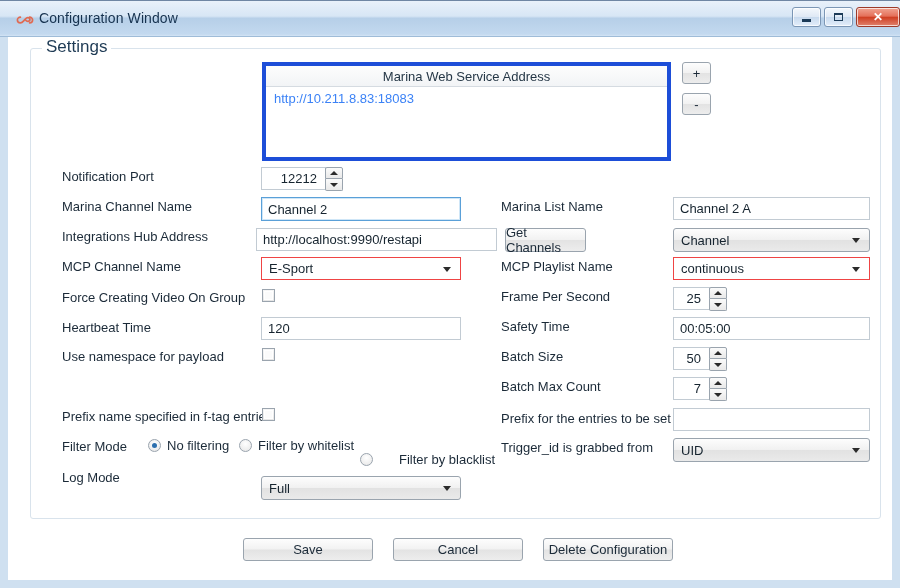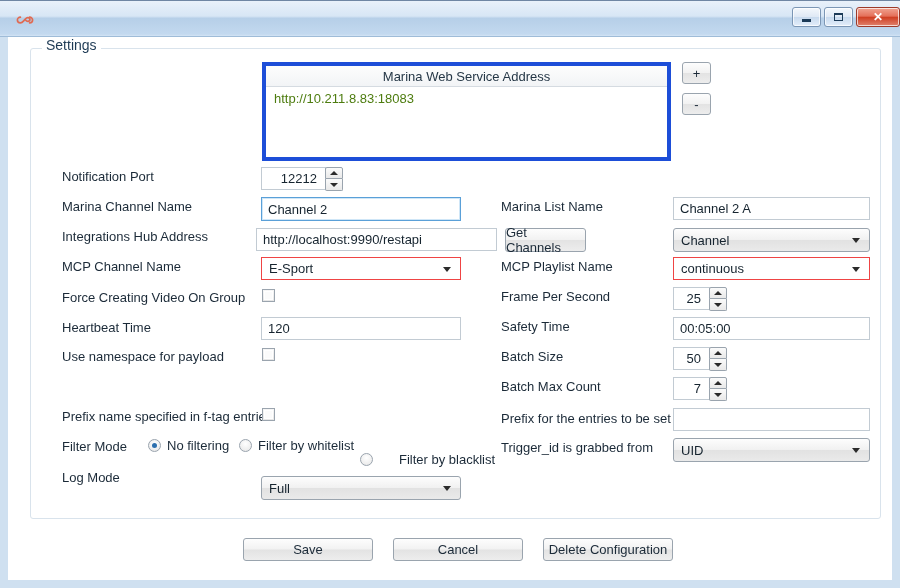--- a/index.html
+++ b/index.html
@@ -89,21 +89,21 @@
     box-sizing: border-box;
     border: 1px solid #d9e3ec;
     border-radius: 3px;
     background: #ffffff;
   }
   #groupbox-label {
     position: absolute;
     left: 34px; top: 37px;
     background: #ffffff;
     padding: 0 4px;
-    font-size: 14px;
+    font-size: 17px;
     color: #1e3a54;
   }
 
   
   .lbl {
     position: absolute;
     font-size: 13px;
     color: #1b2a38;
     white-space: nowrap;
   }
@@ -247,36 +247,37 @@
     border-bottom: 1px solid #d5dbe1;
     background: linear-gradient(to bottom, #fdfdfd, #f2f4f6);
     display: flex; align-items: center; justify-content: center;
     font-size: 13px; color: #253746;
   }
   #listview-row {
     position: absolute; left: 0; top: 22px; right: 0; height: 20px;
     display: flex; align-items: center;
     padding-left: 8px;
     font-size: 13px;
-    color: #4d7c0f;
+    color: #3b82f6;
   }
 </style>
 </head>
 <body>
 
 <div id="window">
   <div id="frame-inner">
 
     <div id="titlebar">
       <div id="title-icon">
         <svg width="18" height="18" viewBox="0 0 18 18">
           <path d="M4.4 6.2c-1.7 0-3 1.2-3 2.8s1.3 2.8 3 2.8c1.5 0 2.4-.9 3.3-1.9l1.4-1.6c.9-1 1.6-1.7 2.7-1.7 1.2 0 2.1.8 2.1 1.9s-.9 1.9-2.1 1.9c-1 0-1.7-.6-2.6-1.6" fill="none" stroke="#e06a52" stroke-width="1.7" stroke-linecap="round"></path>
           <path d="M13.6 11.8c1.7 0 3-1.2 3-2.8S15.3 6.2 13.6 6.2" fill="none" stroke="#e06a52" stroke-width="1.7" stroke-linecap="round"></path>
         </svg>
       </div>
+      <div id="title-text">Configuration Window</div>
 
       <div class="winbtn" id="btn-min">
         <div class="winbtn-glyph">
             <div class="min-bar"></div>
           </div>
       </div>
       <div class="winbtn" id="btn-max">
         <div class="winbtn-glyph">
             <div class="max-box"></div>
           </div>

